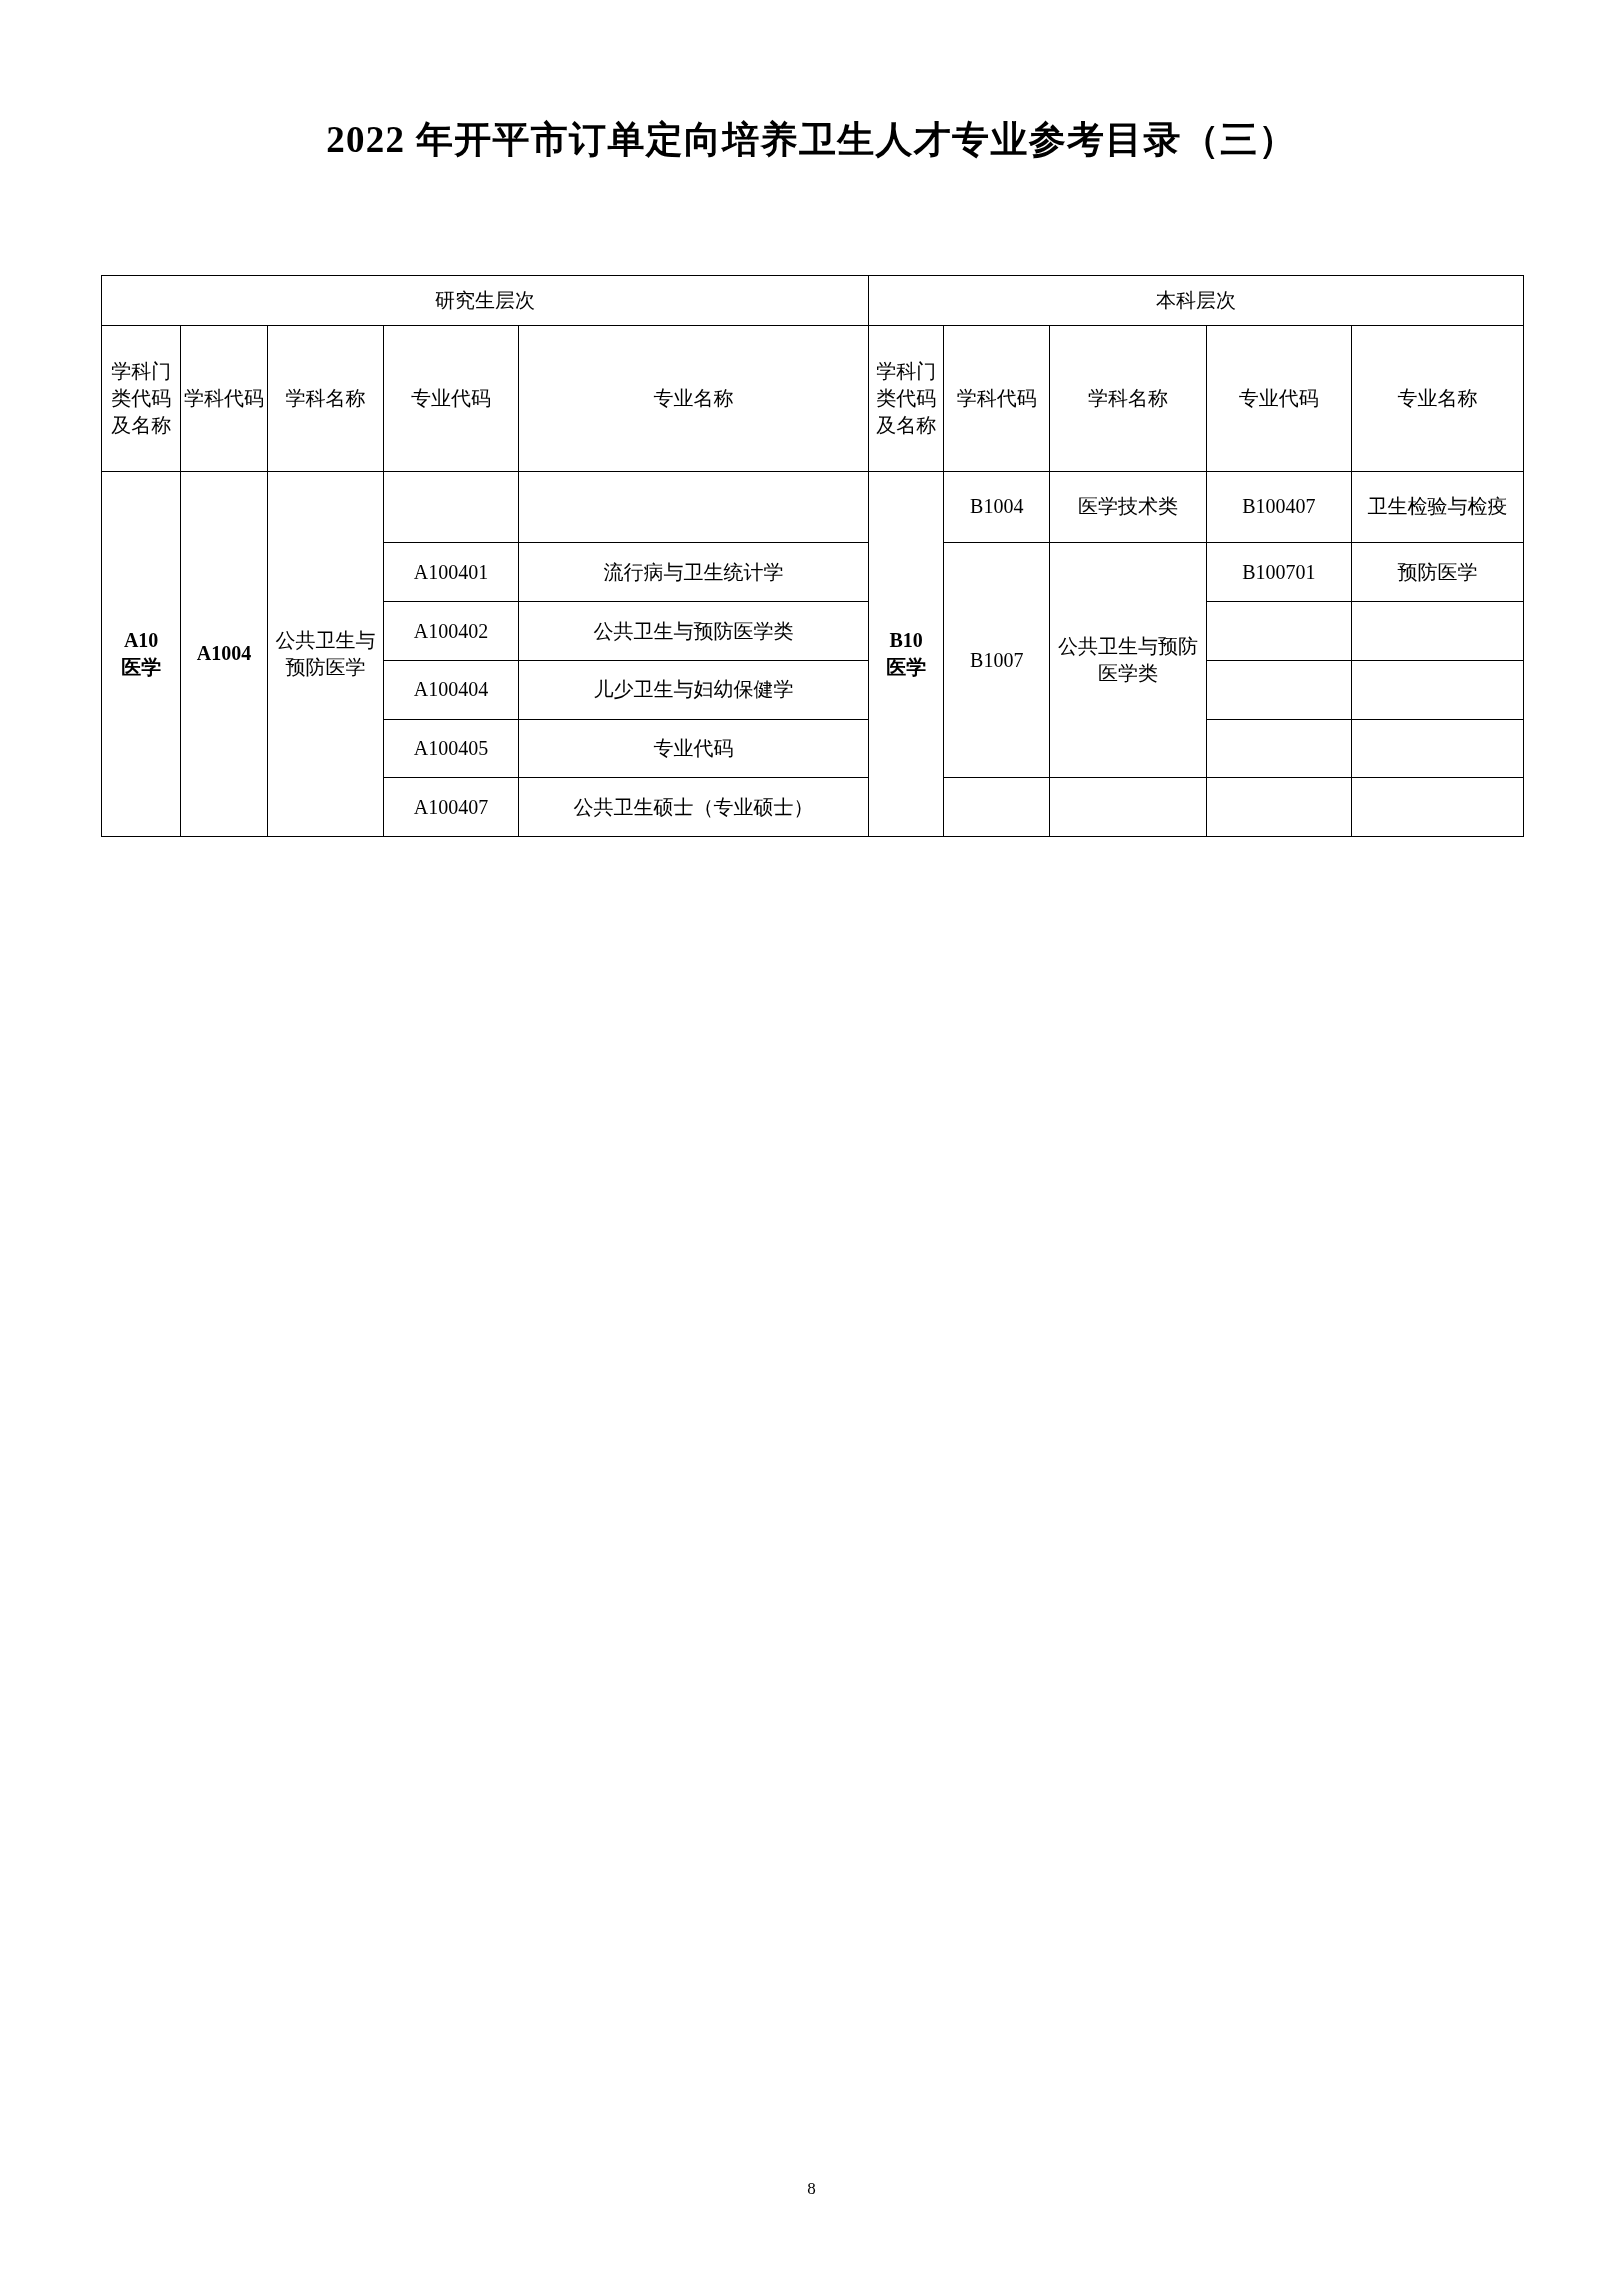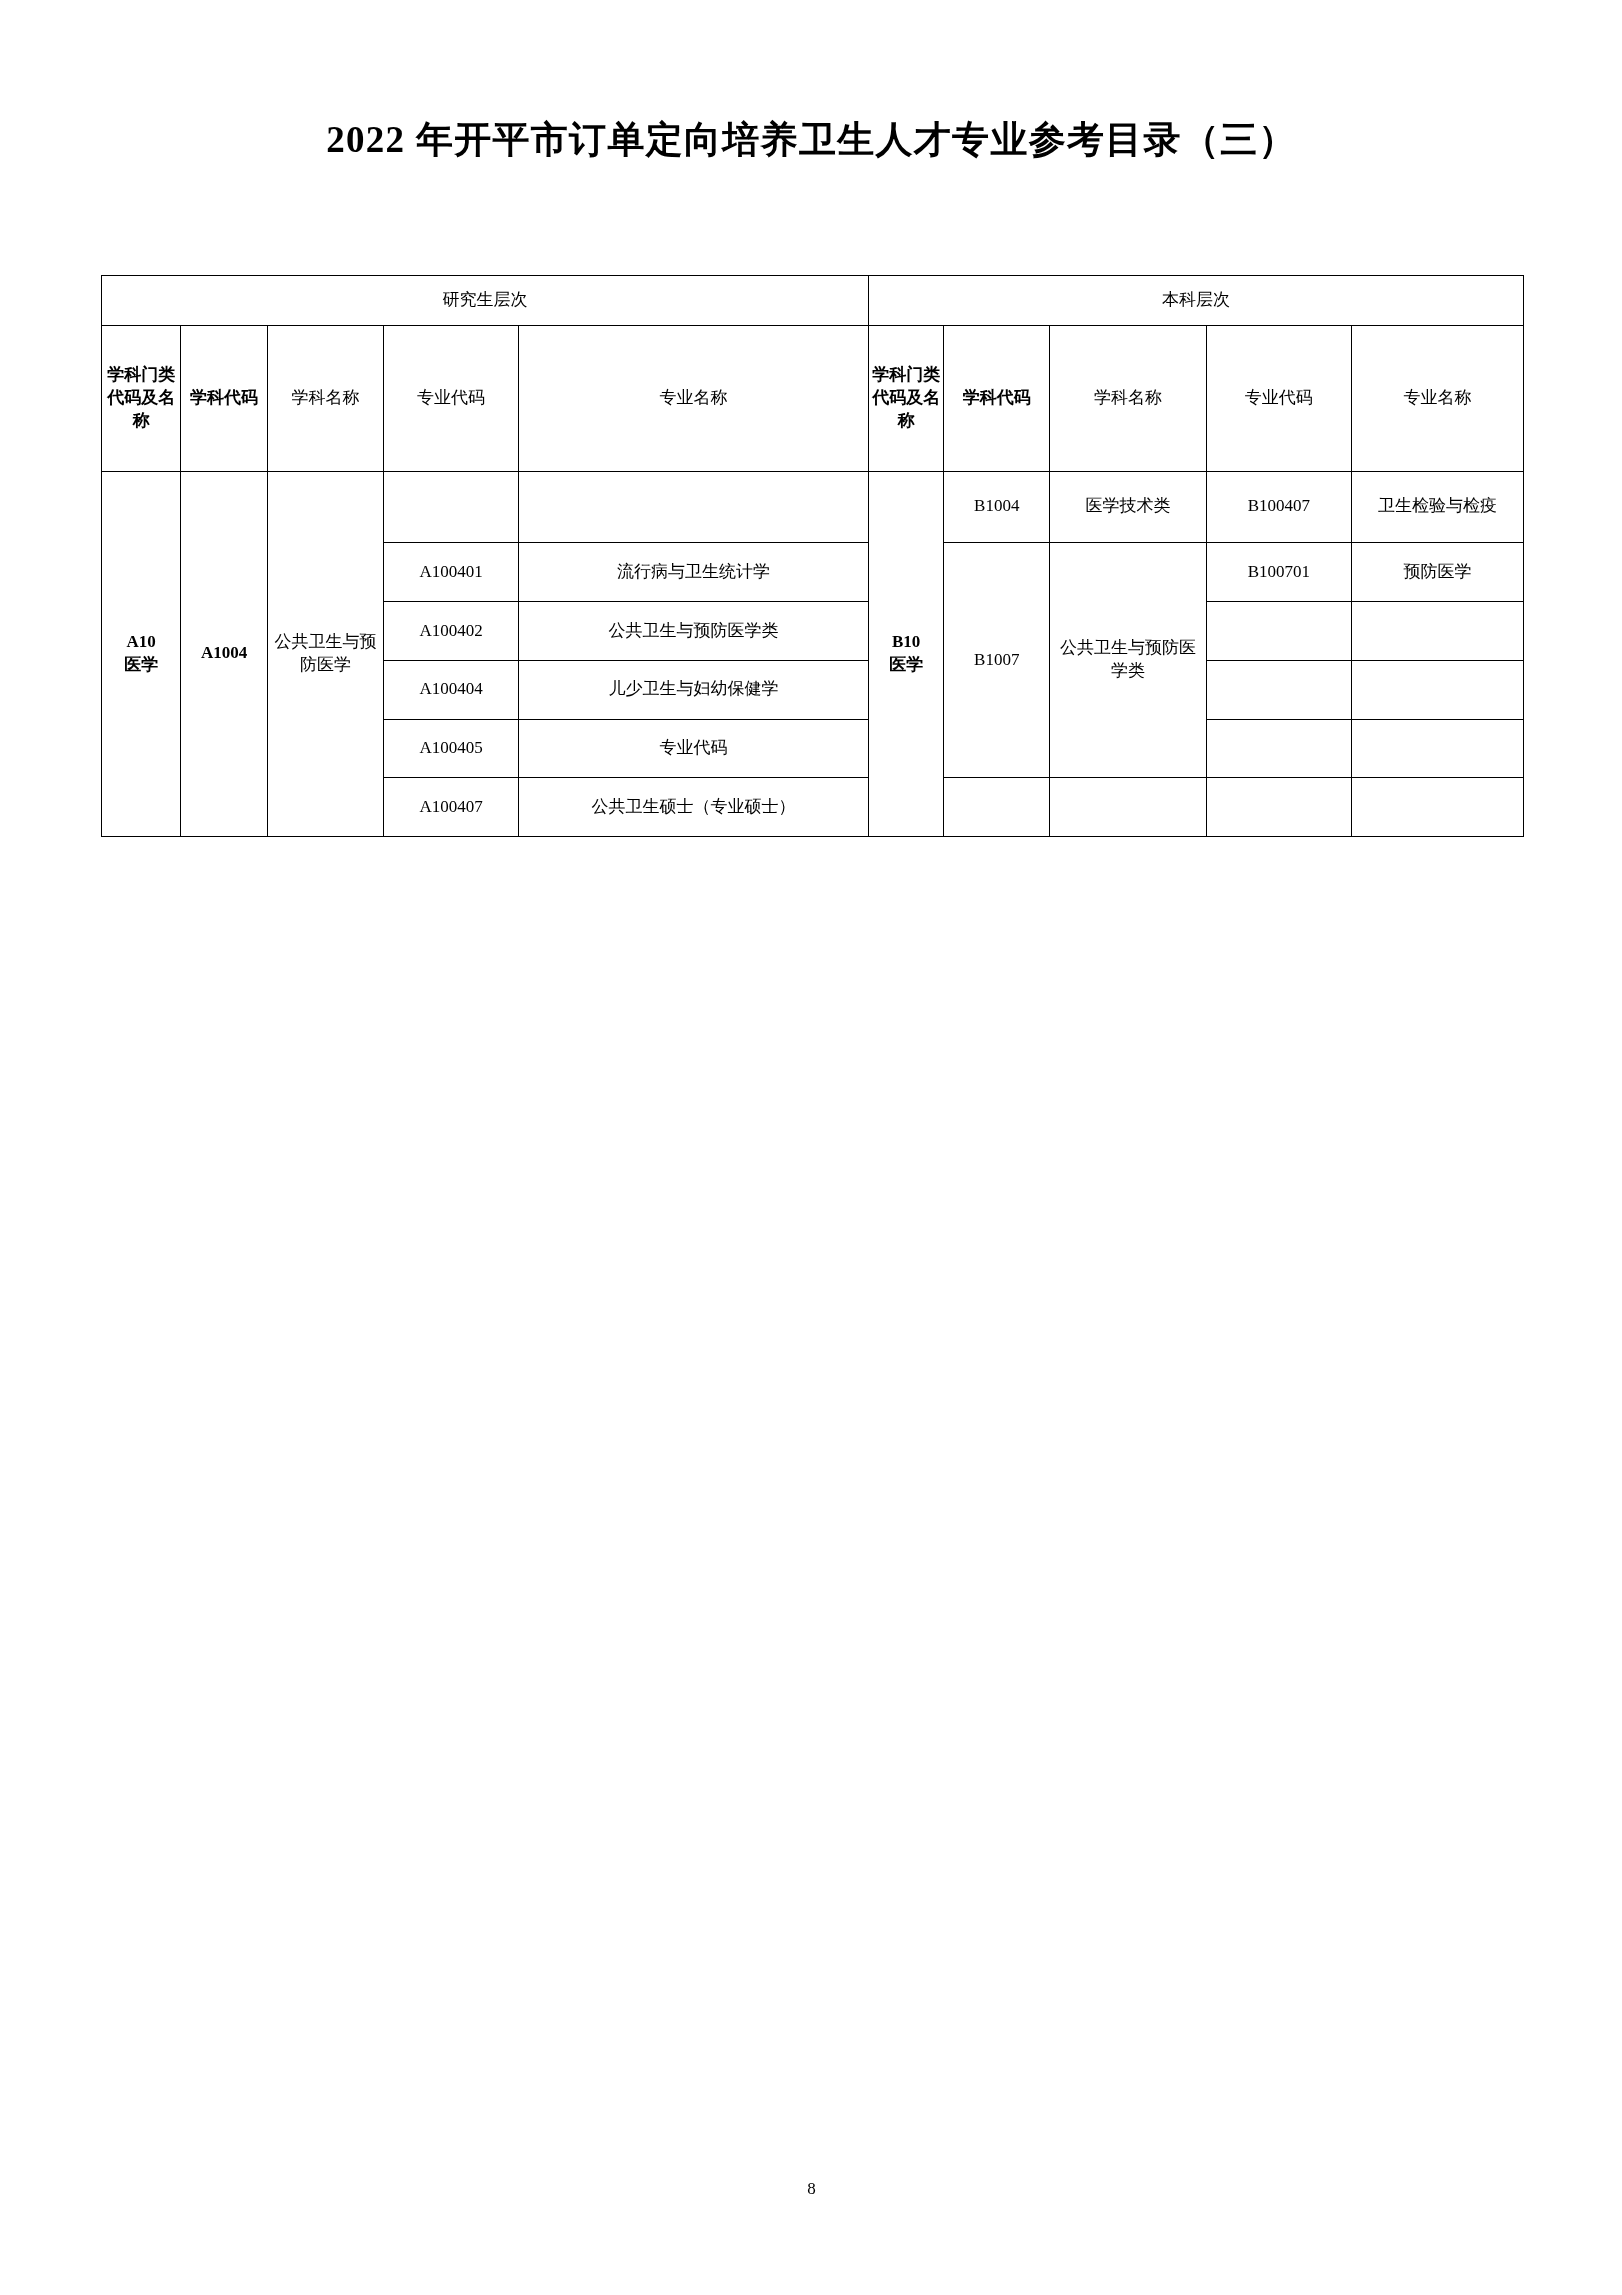--- a/index.html
+++ b/index.html
@@ -49,39 +49,38 @@
     top: 275px;
     width: 1423px;
   }
   table.cat {
     border-collapse: collapse;
     width: 1423px;
     table-layout: fixed;
   }
   table.cat td {
     border: 1.3px solid #000000;
-    font-size: 17px;
+    font-size: 20px;
     text-align: center;
     vertical-align: middle;
     padding: 3.9px 2.6px;
     line-height: 1.35;
     font-family: "Liberation Serif", "DejaVu Serif", serif;
   }
   td.hdr-band {
     height: 41px;
     font-size: 18.3px;
   }
   td.hdr {
     height: 137px;
     font-size: 18.3px;
   }
   td.narrow-hdr {
     font-size: 17.7px;
     line-height: 1.25;
-    font-weight: bold;
   }
   td.bold {
     font-weight: normal;
   }
   td.big {
     font-size: 19.6px;
     font-weight: bold;
   }
   td.body-row {
     height: 50px;

